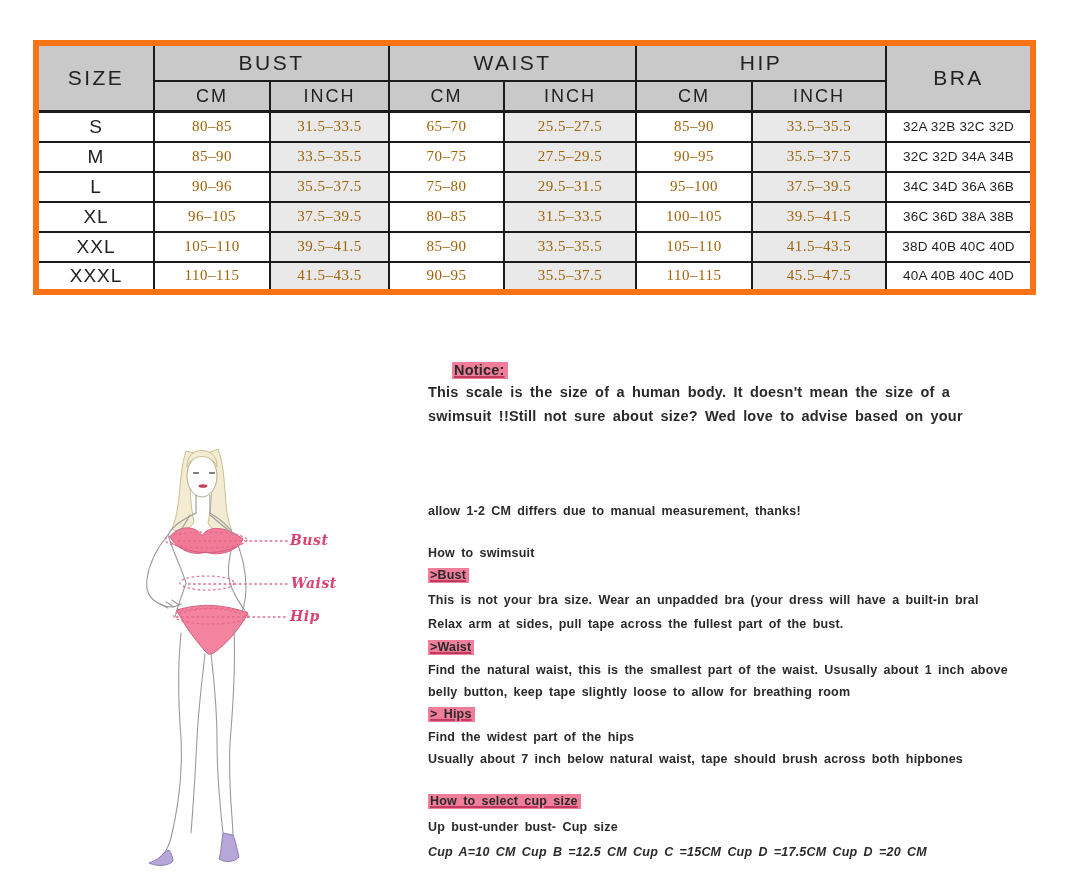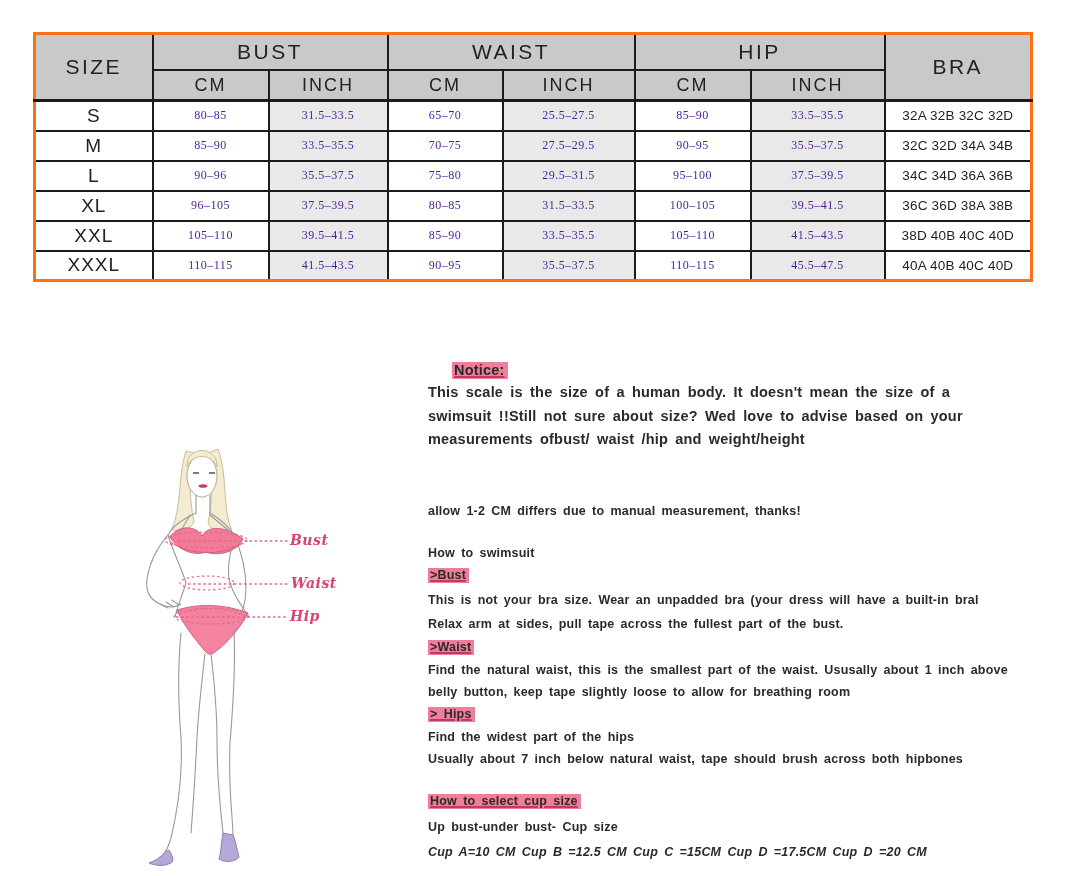--- a/index.html
+++ b/index.html
@@ -3,35 +3,35 @@
 <meta charset="utf-8">
 <style>
   html,body{margin:0;padding:0;background:#ffffff;}
   .page{
     position:relative;width:1079px;height:876px;background:#ffffff;overflow:hidden;
     font-family:"Liberation Sans",sans-serif;color:#222;
   }
 
   
   table.size-table{
-    position:absolute;left:33px;top:32px;width:997px;
+    position:absolute;left:33px;top:40px;width:997px;
     border-collapse:collapse;table-layout:fixed;
-    border:3px solid #f97316;background:#fff;
+    border:6px solid #f97316;background:#fff;
   }
   .size-table th,.size-table td{
     border:2px solid #1b1b1b;text-align:center;vertical-align:middle;
     padding:0;overflow:hidden;white-space:nowrap;
   }
   .size-table thead th{background:#c9c9c9;font-weight:500;}
   .size-table .gh{font-size:21px;letter-spacing:2.5px;height:34px;font-weight:500;}
   .size-table .sh{font-size:18px;letter-spacing:2px;height:28px;font-weight:500;}
   .size-table tbody tr{height:30px;}
   .size-table tbody tr:first-child td{border-top-width:3px;}
   .c-size{font-size:19px;letter-spacing:1px;}
-  .c-num{font-family:"Liberation Serif","DejaVu Serif",serif;font-size:12px;letter-spacing:0.5px;color:#4c1d95;}
+  .c-num{font-family:"Liberation Serif","DejaVu Serif",serif;font-size:15px;letter-spacing:0.5px;color:#a16207;}
   .c-num.shade{background:#e9e9e9;}
   .c-bra{font-size:13.5px;letter-spacing:0.2px;color:#1e1e1e;}
 
   
   .figure-wrap{position:absolute;left:120px;top:433px;width:300px;height:435px;}
   .figure-wrap svg{display:block;}
   .fig-label{
     position:absolute;font-family:"DejaVu Serif",serif;font-style:italic;font-weight:bold;
     font-size:14px;color:#d9436e;letter-spacing:0.5px;white-space:nowrap;
   }
@@ -210,21 +210,20 @@
     </svg>
   </div>
   <span class="fig-label" id="lbl-bust">Bust</span>
   <span class="fig-label" id="lbl-waist">Waist</span>
   <span class="fig-label" id="lbl-hip">Hip</span>
 
   <div class="tcol">
     <div class="line t-lg" id="n-head"><span class="hl">Notice:</span></div>
     <div class="line t-lg" id="p1a">This scale is the size of a human body. It doesn't mean the size of a</div>
     <div class="line t-lg" id="p1b">swimsuit !!Still not sure about size? Wed love to advise based on your</div>
-    <div class="line t-lg" id="p1c">measurements ofbust/ waist /hip and weight/height</div>
     <div class="line t-sm" id="p2b">allow 1-2 CM differs due to manual measurement, thanks!</div>
 
     <div class="line t-sm" id="htm">How to swimsuit</div>
     <div class="line t-sm" id="bust-h"><span class="hl">&gt;Bust</span></div>
     <div class="line t-sm" id="bust1">This is not your bra size. Wear an unpadded bra (your dress will have a built-in bral</div>
     <div class="line t-sm" id="bust2">Relax arm at sides, pull tape across the fullest part of the bust.</div>
     <div class="line t-sm" id="waist-h"><span class="hl">&gt;Waist</span></div>
     <div class="line t-sm" id="waist1">Find the natural waist, this is the smallest part of the waist. Ususally about 1 inch above</div>
     <div class="line t-sm" id="waist2">belly button, keep tape slightly loose to allow for breathing room</div>
     <div class="line t-sm" id="hips-h"><span class="hl">&gt; Hips</span></div>

